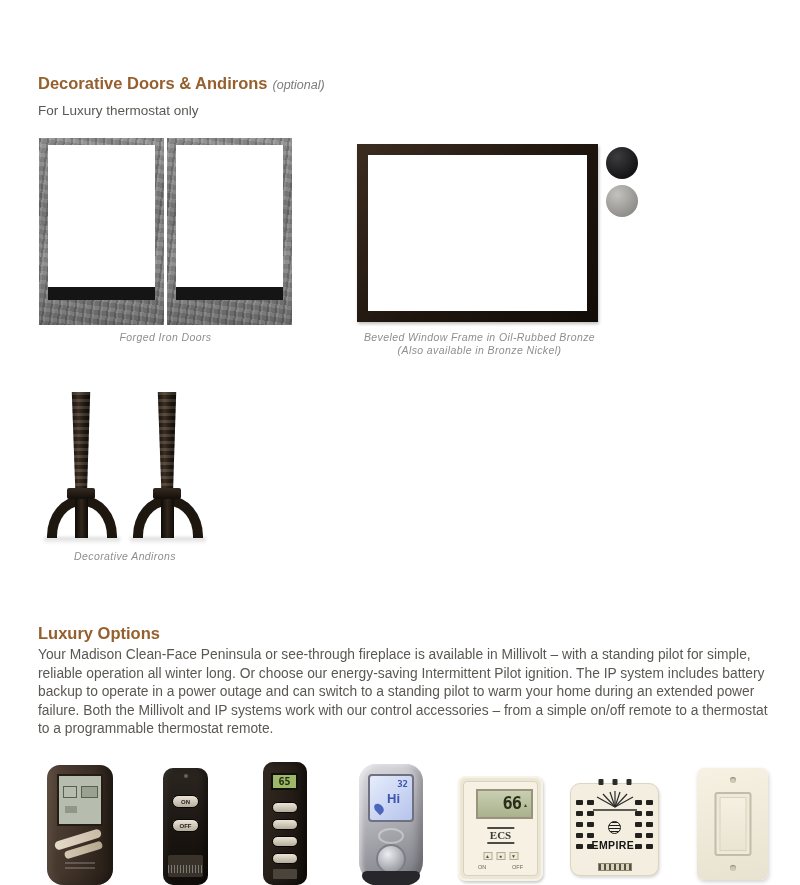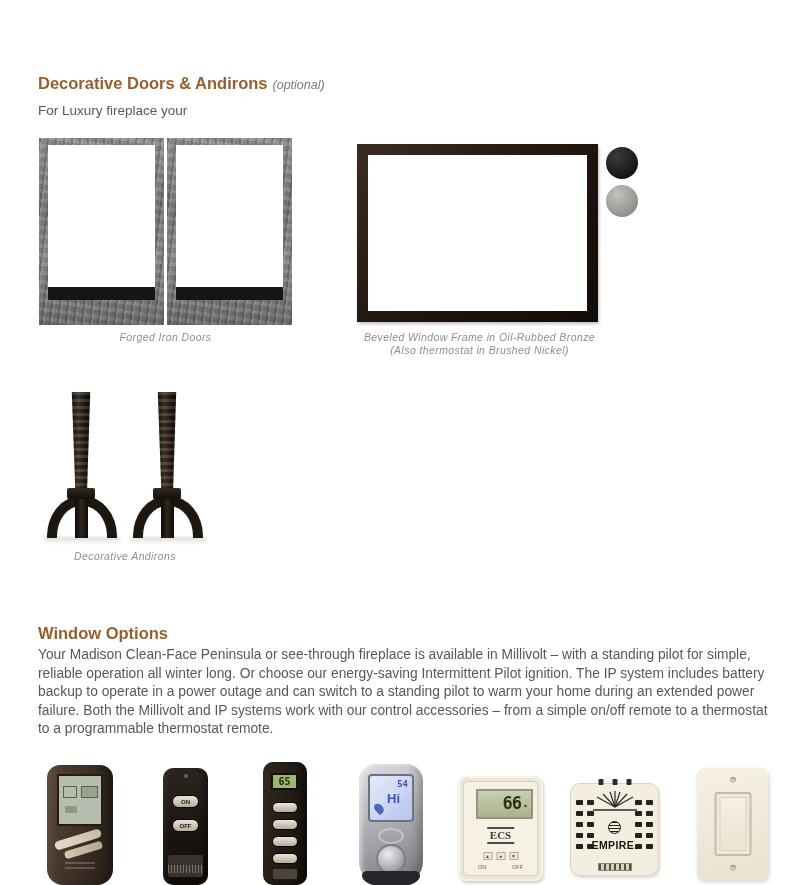--- a/index.html
+++ b/index.html
@@ -163,21 +163,21 @@
 </style>
 </head>
 <body>
 
 <div class="page">
 
 
   <div class="sec-heading h-doors">
     <span>Decorative Doors &amp; Andirons</span><span class="h-note">(optional)</span>
   </div>
-  <div class="subtitle">For Luxury fireplace your</div>
+  <div class="subtitle">For Luxury thermostat only</div>
 
   <div class="fig-doors">
     <div class="doors-img">
       <div class="door-panel">
         <div class="door-glass"></div>
         <div class="door-strip"></div>
       </div>
       <div class="door-panel">
         <div class="door-glass"></div>
         <div class="door-strip"></div>
@@ -185,21 +185,21 @@
     </div>
     <div class="caption">Forged Iron Doors</div>
   </div>
 
   <div class="fig-frame">
     <div class="bevel-img">
       <div class="bevel-glass"></div>
     </div>
     <div class="caption">
       <div>Beveled Window Frame in Oil-Rubbed Bronze</div>
-      <div>(Also thermostat in Brushed Nickel)</div>
+      <div>(Also available in Bronze Nickel)</div>
     </div>
   </div>
 
   <div class="swatch swatch-bronze"></div>
   <div class="swatch swatch-nickel"></div>
 
   <div class="fig-andirons">
     <div class="andirons-img">
       <div class="andiron a1">
         <div class="and-legs"></div>
@@ -210,21 +210,21 @@
       <div class="andiron a2">
         <div class="and-legs"></div>
         <div class="and-frontleg"></div>
         <div class="and-bar"></div>
         <div class="and-collar"></div>
       </div>
     </div>
     <div class="caption">Decorative Andirons</div>
   </div>
 
-  <div class="sec-heading h-controls">Window Options</div>
+  <div class="sec-heading h-controls">Luxury Options</div>
   <div class="body-copy">Your Madison Clean-Face Peninsula or see-through fireplace is available in Millivolt – with a standing pilot for simple, reliable operation all winter long. Or choose our energy-saving Intermittent Pilot ignition. The IP system includes battery backup to operate in a power outage and can switch to a standing pilot to warm your home during an extended power failure. Both the Millivolt and IP systems work with our control accessories – from a simple on/off remote to a thermostat to a programmable thermostat remote.</div>
 
   <div class="devices">
 
     <div class="device d1">
       <div class="d1-lcd">
         <div class="r1"></div>
         <div class="r2"></div>
         <div class="r3"></div>
       </div>
@@ -245,21 +245,21 @@
       <div class="d3-lcd">65</div>
       <div class="pill d3-b1"></div>
       <div class="pill d3-b2"></div>
       <div class="pill d3-b3"></div>
       <div class="pill d3-b4"></div>
       <div class="d3-label"></div>
     </div>
 
     <div class="device d4">
       <div class="d4-lcd">
-        <div class="d4-temp">54</div>
+        <div class="d4-temp">32</div>
         <div class="d4-mode">Hi</div>
         <div class="d4-flame"></div>
       </div>
       <div class="d4-ring"></div>
       <div class="d4-btn"></div>
       <div class="d4-base"></div>
     </div>
 
     <div class="device d5">
       <div class="d5-panel">

